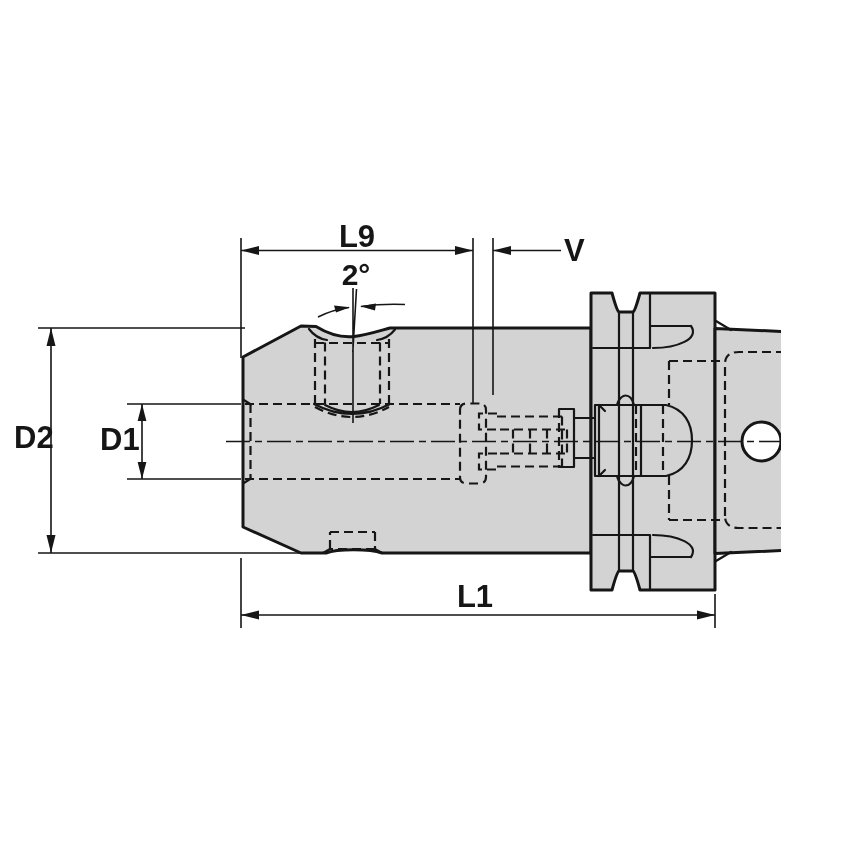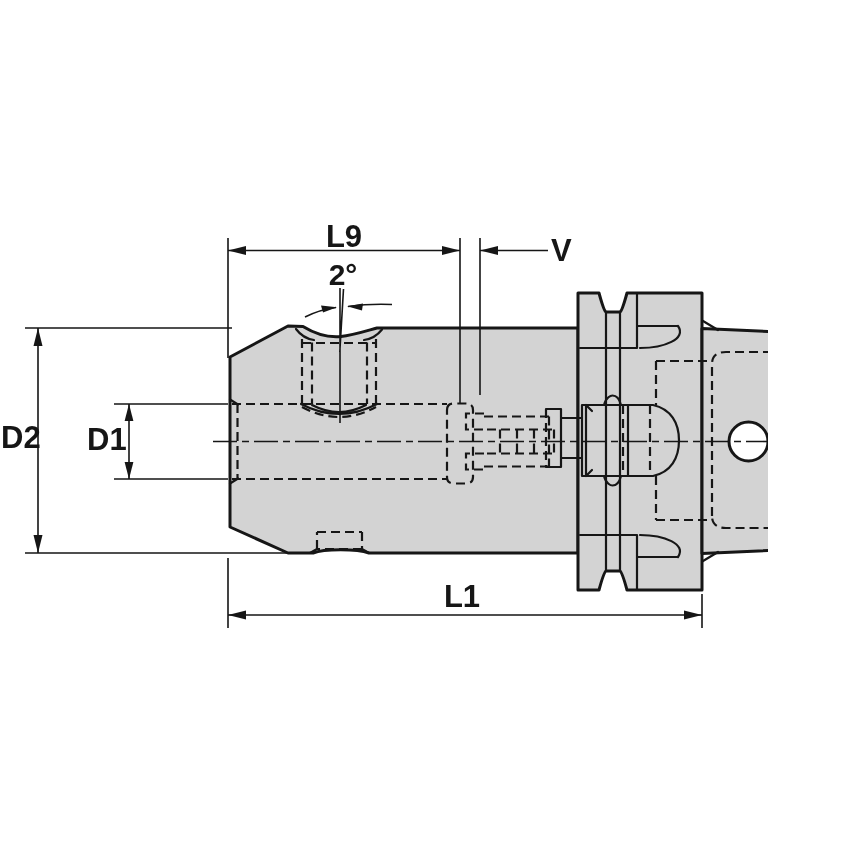--- a/index.html
+++ b/index.html
@@ -1,18 +1,19 @@
 <!DOCTYPE html>
 <html><head>
 <meta charset="utf-8">
 <style>
   html,body { margin:0; padding:0; }
   .stage {
     width:768px; height:854px; position:relative; overflow:hidden;
     background:#ffffff;
+    padding-left:13px;
   }
   svg { display:block; }
   .outline   { stroke-width:3; stroke-linejoin:round; }
   .sline     { fill:none; stroke-width:2.2; stroke-linecap:round; }
   .dline     { fill:none; stroke-width:2.2; stroke-dasharray:9 5; stroke-linecap:butt; }
   .thin      { fill:none; stroke-width:1.6; }
   .cline     { fill:none; stroke-width:1.6; stroke-dasharray:24 5 7 5; }
   .hole      { stroke-width:3; }
   .arrow     { stroke:none; }
   .dim-label {

